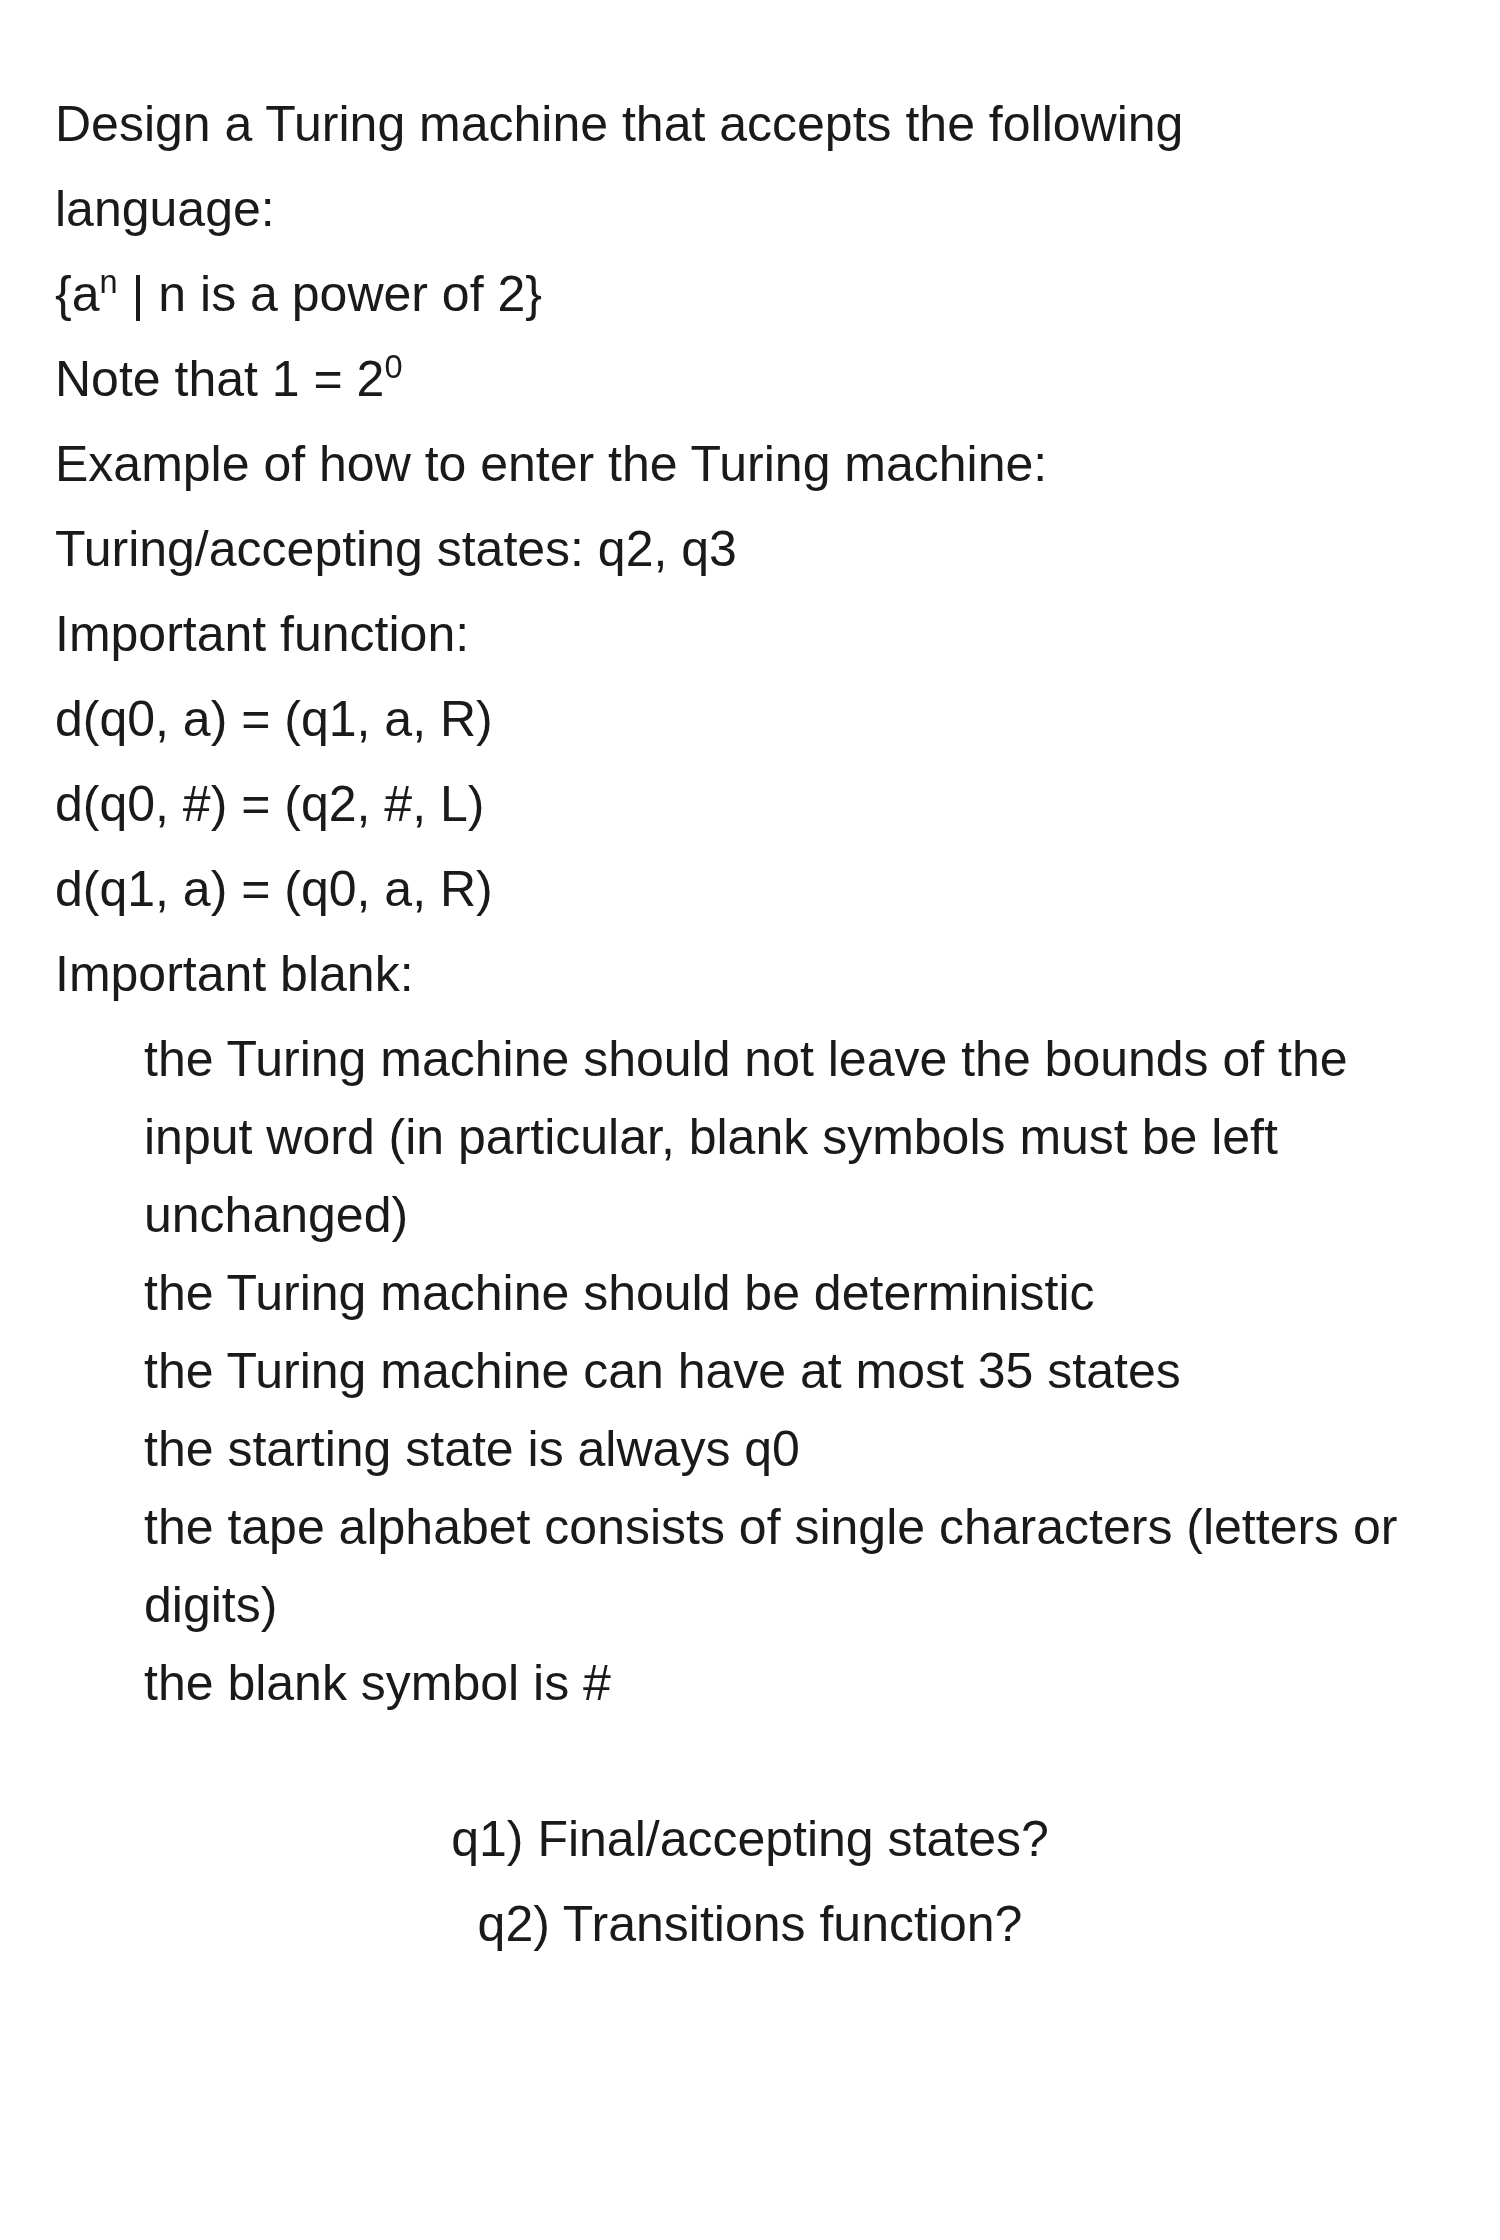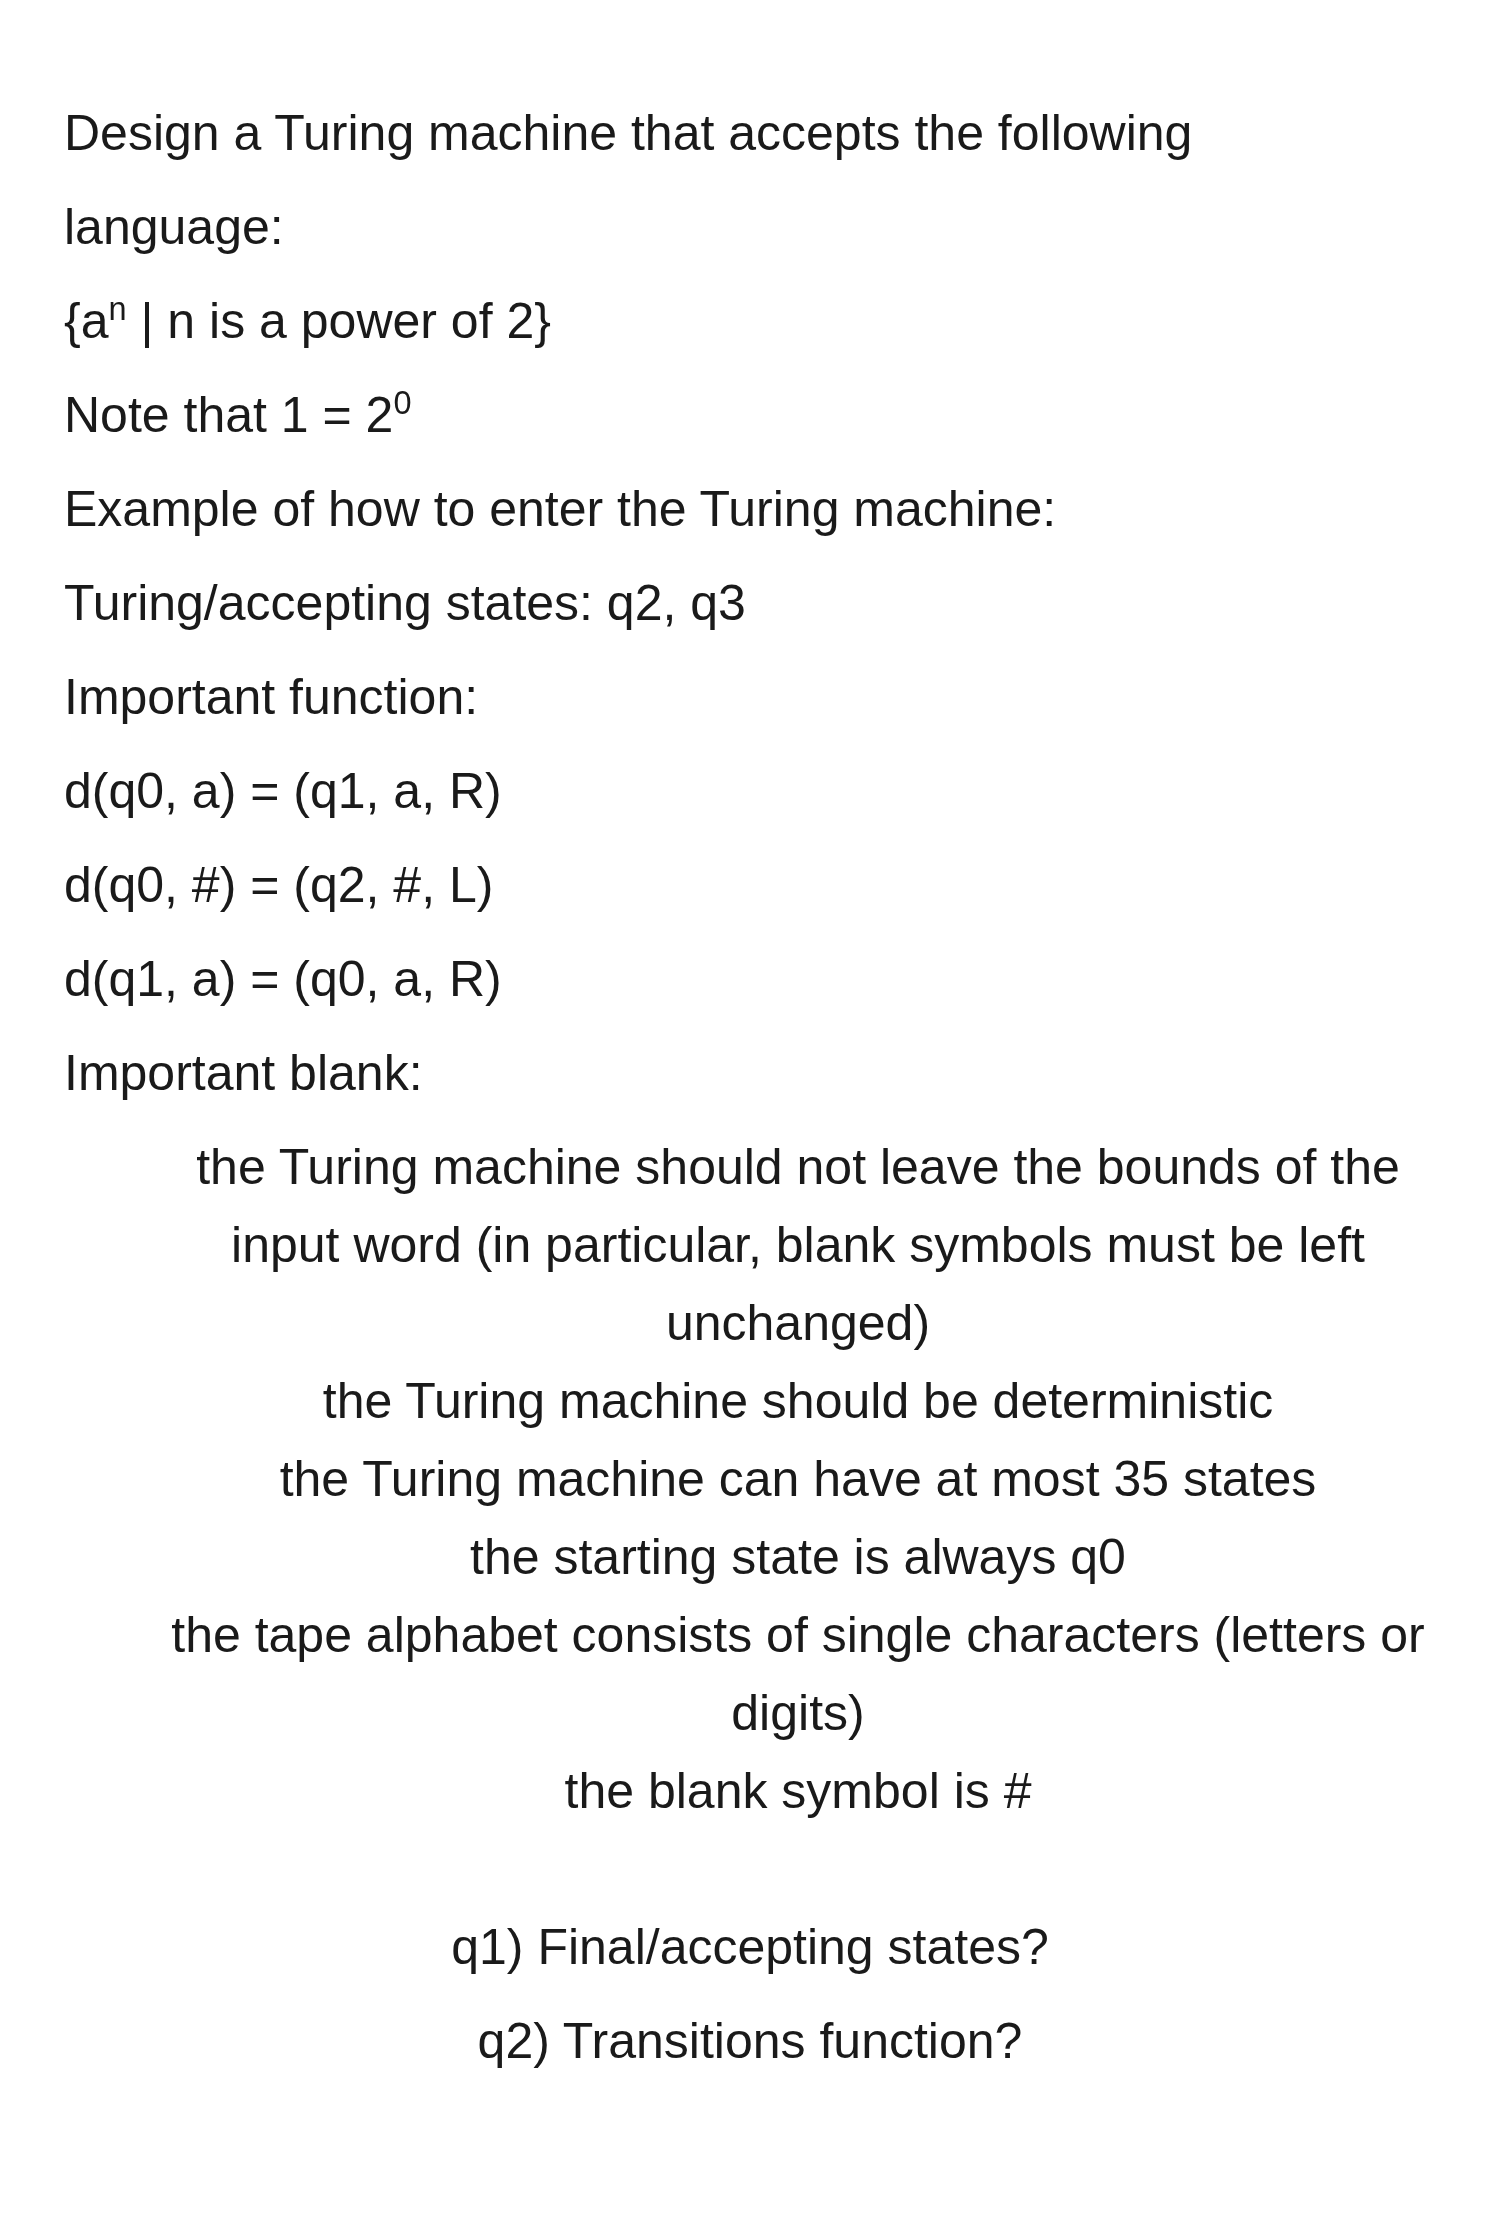--- a/index.html
+++ b/index.html
@@ -11,31 +11,30 @@
       width: 1500px;
       height: 2240px;
       background: #ffffff;
       font-family: -apple-system, BlinkMacSystemFont, "Segoe UI", Helvetica, Arial, sans-serif;
       color: #1a1a1a;
       padding: 78px 48px 48px 48px;
       font-size: 50px;
       line-height: 1.56;
     }
     .para {
-      margin: 16px;
+      margin: 7px;
     }
     .super {
       font-size: 0.65em;
       vertical-align: super;
       line-height: 0;
     }
     .bullets {
       margin-top: 0;
       padding-left: 96px;
-      text-align: center;
     }
     .bullet-item {
       margin: 0;
     }
     .q-section {
       margin-top: 78px;
       text-align: center;
     }
   </style>
 </head>

